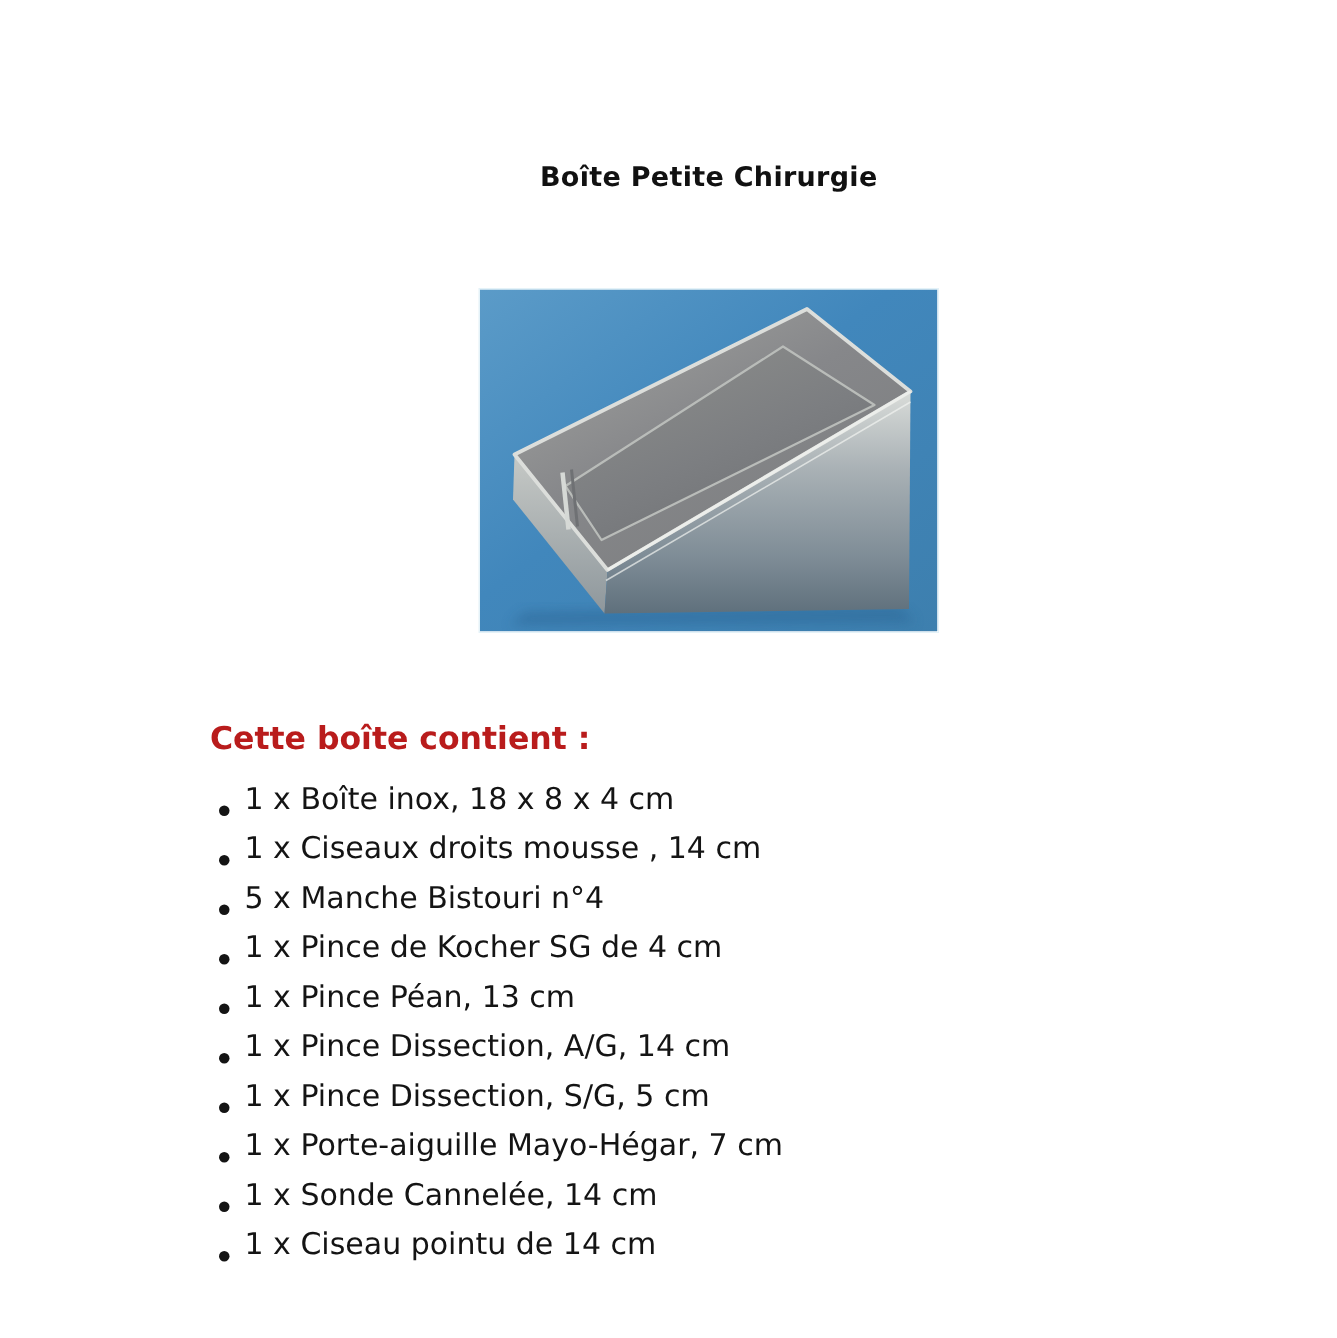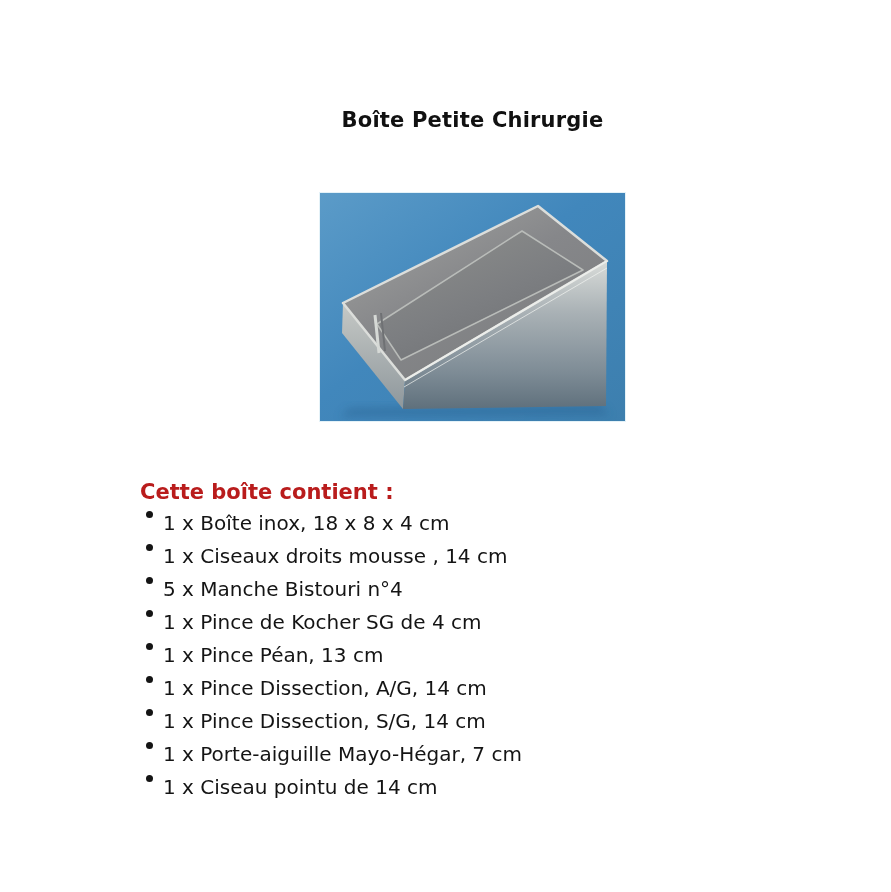--- a/index.html
+++ b/index.html
@@ -14,21 +14,21 @@
     height: 892px;
     background: #ffffff;
     overflow: hidden;
   }
   .page-title {
     position: absolute;
     left: 140px;
     top: 108px;
     width: 665px;
     text-align: center;
-    font-size: 21px;
+    font-size: 18px;
     font-weight: bold;
     color: #111111;
     letter-spacing: 0.2px;
   }
   .photo-wrap {
     position: absolute;
     left: 320px;
     top: 193px;
     width: 305px;
     height: 228px;
@@ -47,21 +47,21 @@
     position: absolute;
     left: 140px;
     top: 511px;
     margin: 0;
     padding: 0;
     list-style: none;
     width: 620px;
   }
   .contents-list li {
     display: flex;
-    align-items: flex-start;
+    align-items: flex-end;
     height: 33px;
     font-size: 20px;
     color: #141414;
     white-space: nowrap;
   }
   .bullet {
     display: inline-block;
     width: 7px;
     height: 7px;
     border-radius: 50%;
@@ -152,25 +152,29 @@
       <li>
       <span class="bullet"></span>
       <span>1 x Pince Péan, 13 cm</span>
     </li>
       <li>
       <span class="bullet"></span>
       <span>1 x Pince Dissection, A/G, 14 cm</span>
     </li>
       <li>
       <span class="bullet"></span>
-      <span>1 x Pince Dissection, S/G, 14 cm</span>
+      <span>1 x Pince Dissection, S/G, 5 cm</span>
     </li>
       <li>
       <span class="bullet"></span>
       <span>1 x Porte-aiguille Mayo-Hégar, 7 cm</span>
+    </li>
+      <li>
+      <span class="bullet"></span>
+      <span>1 x Sonde Cannelée, 14 cm</span>
     </li>
       <li>
       <span class="bullet"></span>
       <span>1 x Ciseau pointu de 14 cm</span>
     </li>
     </ul>
 
 </div>
 
 </body></html>

